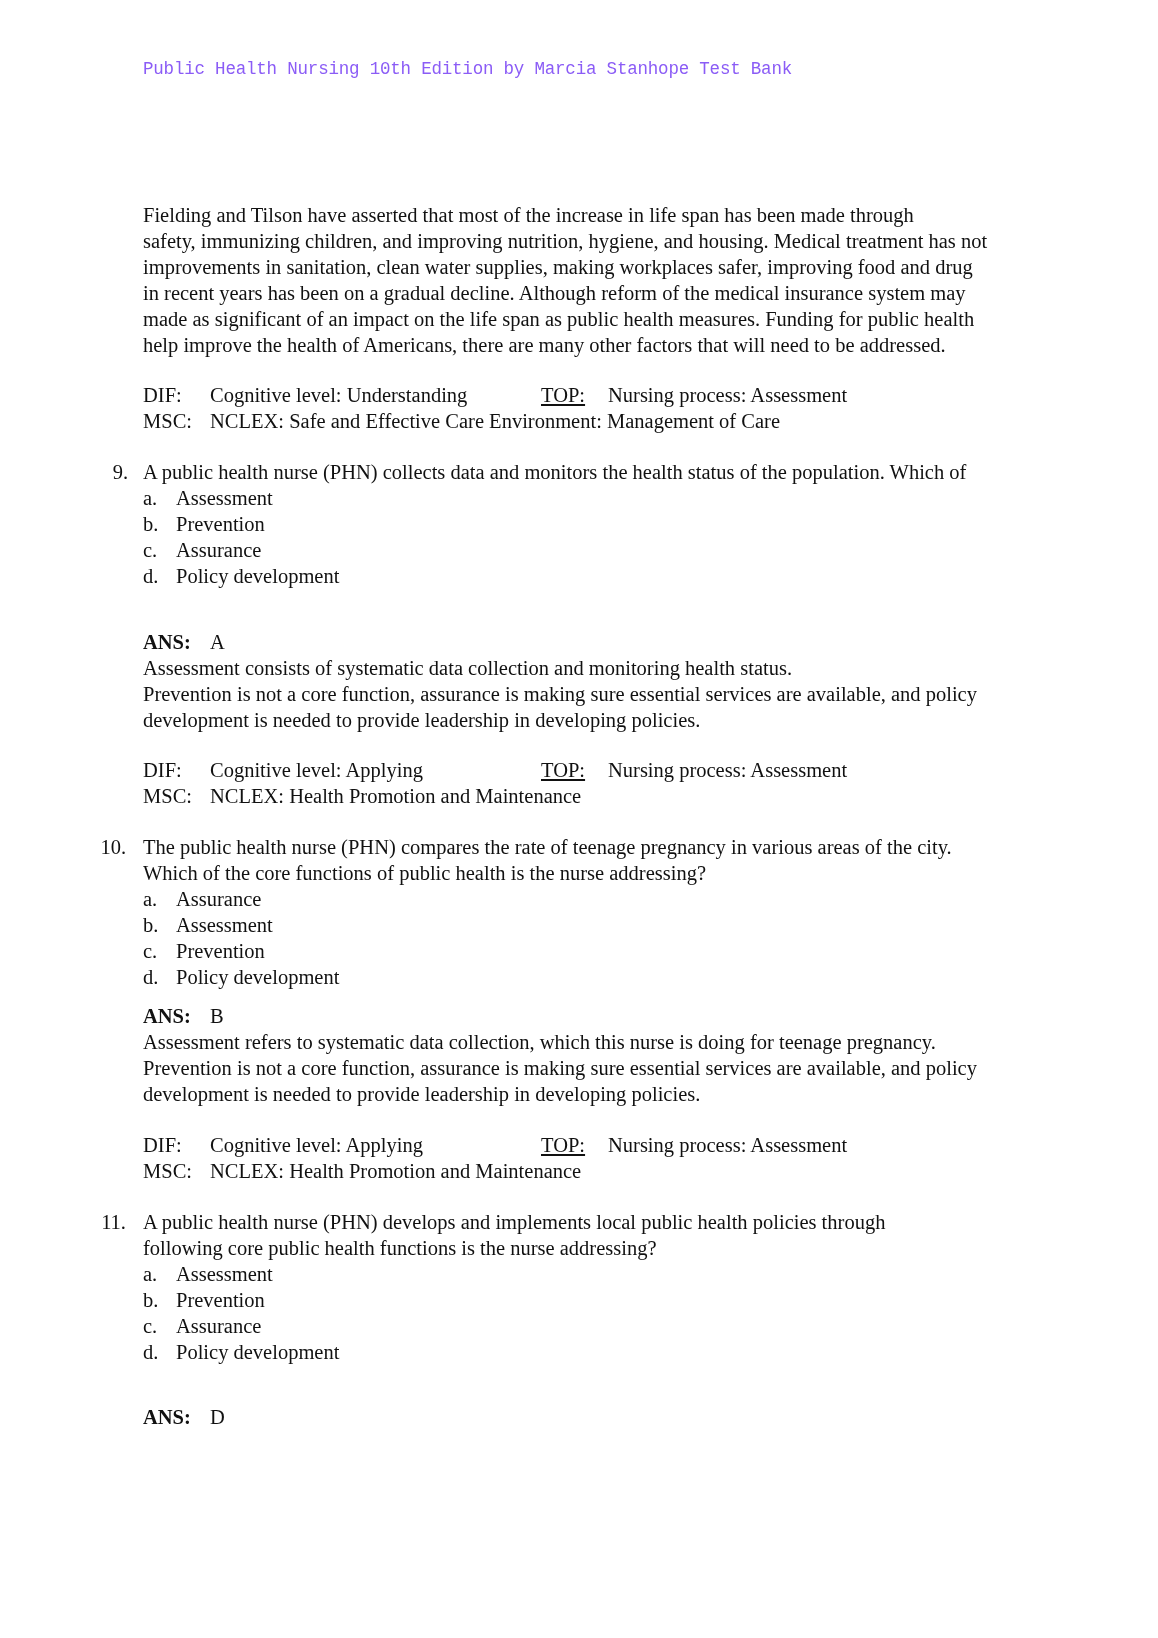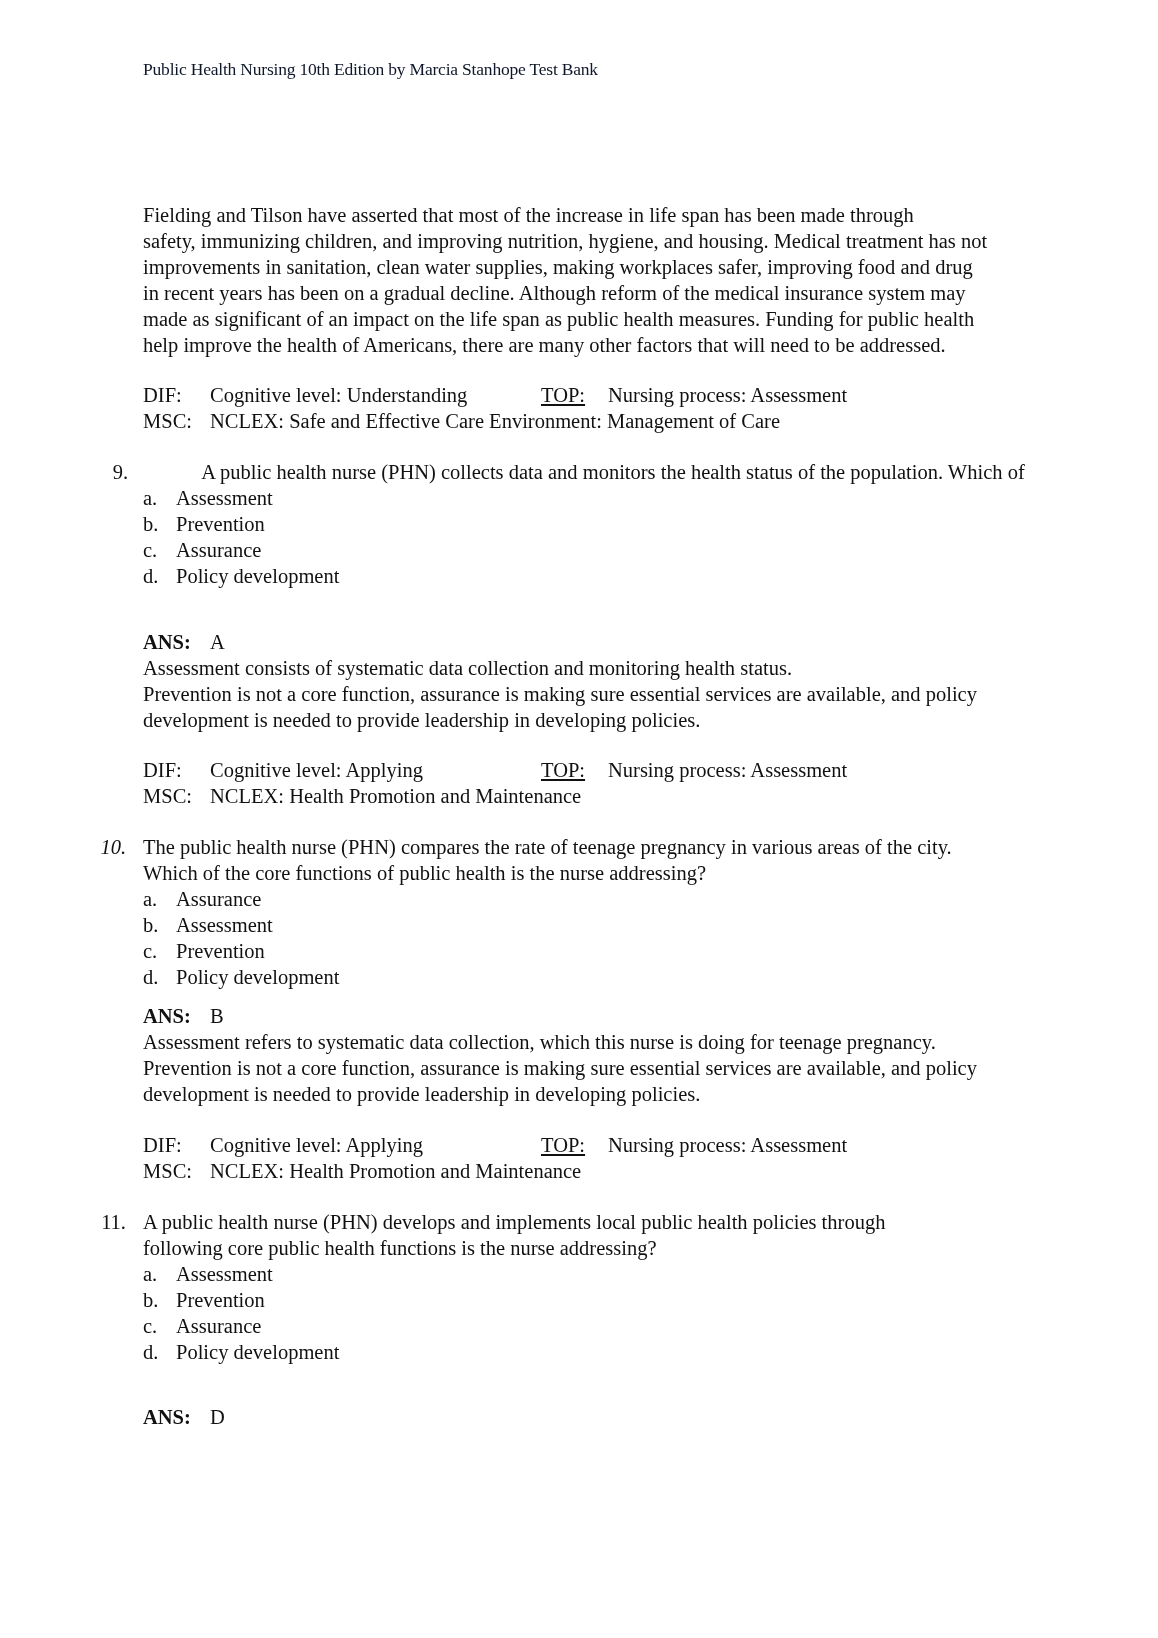--- a/index.html
+++ b/index.html
@@ -1,20 +1,20 @@
 <!DOCTYPE html>
 <html><head>
 <meta charset="utf-8">
 <style>
   html, body { margin: 0; padding: 0; background: #ffffff; }
   body { width: 1158px; height: 1638px; position: relative; overflow: hidden; color: #111; }
   .page-header {
     position: absolute; left: 143px; top: 59px;
-    font-family: Liberation Serif, serif;
-    font-size: 17.5px; letter-spacing: -0.2px; color: #0f172a;
+    font-family: Liberation Mono, monospace;
+    font-size: 17.5px; letter-spacing: -0.2px; color: #8b5cf6;
   }
   .doc {
     position: absolute; left: 0; top: 0; width: 1158px;
     font-family: "Liberation Serif", "DejaVu Serif", serif;
     font-size: 20.5px; line-height: 26px; color: #111;
   }
   .block { position: absolute; left: 143px; width: 940px; }
   .para div { white-space: nowrap; }
   .meta-row { white-space: nowrap; position: relative; height: 26px; }
   .meta-row .lbl { position: absolute; left: 0; }
@@ -52,21 +52,21 @@
       <span class="lbl2">TOP:</span>
       <span class="val2">Nursing process: Assessment</span>
     </div>
     <div class="meta-row">
       <span class="lbl">MSC:</span>
       <span class="val">NCLEX: Safe and Effective Care Environment: Management of Care</span>
     </div>
   </div>
 
   <div class="q-num" style="left:88px; top:459px;">9.</div>
-  <div class="block" style="top:459px;text-align:center;">
+  <div class="block" style="top:459px;">
     <div class="q-line">A public health nurse (PHN) collects data and monitors the health status of the population. Which of</div>
     <div class="opt">
         <span class="letter">a.</span>
         <span class="text">Assessment</span>
       </div>
     <div class="opt">
         <span class="letter">b.</span>
         <span class="text">Prevention</span>
       </div>
     <div class="opt">
@@ -93,21 +93,21 @@
       <span class="val">Cognitive level: Applying</span>
       <span class="lbl2">TOP:</span>
       <span class="val2">Nursing process: Assessment</span>
     </div>
     <div class="meta-row">
       <span class="lbl">MSC:</span>
       <span class="val">NCLEX: Health Promotion and Maintenance</span>
     </div>
   </div>
 
-  <div class="q-num" style="left:86px; top:834px;font-style:italic;">10.</div>
+  <div class="q-num" style="left:86px; top:834px;">10.</div>
   <div class="block" style="top:834px;">
     <div class="q-line">The public health nurse (PHN) compares the rate of teenage pregnancy in various areas of the city.</div>
     <div class="q-line">Which of the core functions of public health is the nurse addressing?</div>
     <div class="opt">
         <span class="letter">a.</span>
         <span class="text">Assurance</span>
       </div>
     <div class="opt">
         <span class="letter">b.</span>
         <span class="text">Assessment</span>

